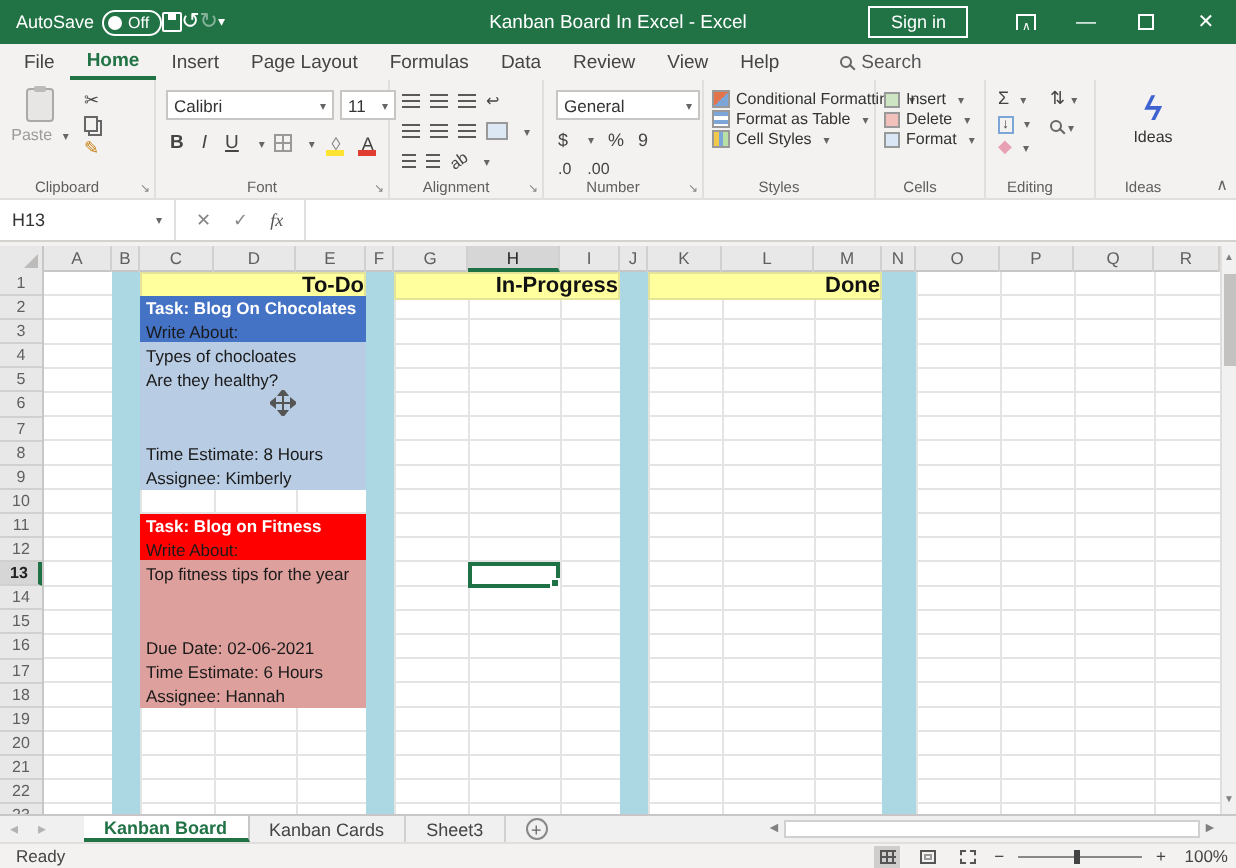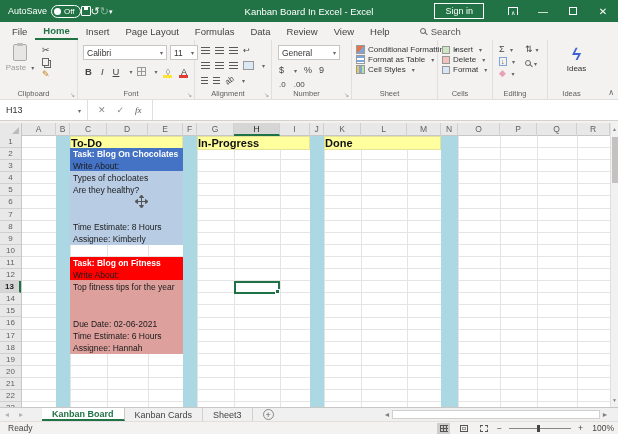--- a/index.html
+++ b/index.html
@@ -76,21 +76,21 @@
   .ch{position:absolute;top:0;height:13px;text-align:center;font-size:8.5px;color:#5f5f5f;line-height:13px;border-right:1px solid #D2D0CE;}
   .ch.sel{background:#D6D6D6;border-bottom:2px solid var(--sel);color:#222;}
   .corner{position:absolute;top:0;left:0;width:22px;height:13px;background:#E9E8E8;border-right:1px solid #C9C7C5;}
   .corner:after{content:"";position:absolute;right:2px;bottom:2px;border-left:7px solid transparent;border-bottom:7px solid #BDBBB9;}
   .rowhdrs{position:absolute;top:13px;left:0;width:22px;height:271px;background:#E9E8E8;border-right:1px solid #C9C7C5;overflow:hidden;}
   .rh{height:12.1px;text-align:center;font-size:8px;color:#5f5f5f;line-height:12.1px;border-bottom:1px solid #D2D0CE;}
   .rh:nth-child(13){background:#D6D6D6;border-right:2px solid var(--sel);color:#222;font-weight:bold;}
   .cellsbg{position:absolute;left:22px;top:13px;width:588px;height:271px;background:repeating-linear-gradient(to bottom,#fff 0 11.1px,#E4E4E4 11.1px 12.1px);}
   .vl{position:absolute;top:13px;height:271px;width:1px;background:#E4E4E4;}
   .band{position:absolute;top:13px;height:271px;background:var(--cyan);}
-  .lanehdr{position:absolute;top:13px;height:14px;background:var(--yellow);border:1px solid #E3E39A;font-weight:bold;font-size:11px;text-align:left;line-height:13px;color:#111;}
+  .lanehdr{position:absolute;top:13px;height:14px;background:var(--yellow);border:1px solid #E3E39A;font-weight:bold;font-size:11px;text-align:right;line-height:13px;color:#111;}
   .card{position:absolute;width:113px;height:96.8px;}
   .card .chead{position:absolute;top:0;left:0;right:0;height:23px;color:#fff;font-weight:bold;font-size:8.5px;line-height:12px;padding-left:3px;white-space:nowrap;overflow:hidden;}
   .cl{position:absolute;left:0;right:0;height:12.1px;font-size:8.5px;line-height:12px;padding-left:3px;color:#1a1a1a;white-space:nowrap;}
   .card1{top:25.1px;left:70px;background:var(--cbb);}
   .card1 .chead{background:var(--cbh);}
   .card2{top:134px;left:70px;background:var(--crb);}
   .card2 .chead{background:var(--crh);}
   .selcell{position:absolute;left:234px;top:158.2px;width:46px;height:13px;border:2px solid var(--sel);background:#fff;}
   .selcell:after{content:"";position:absolute;right:-2px;bottom:-2px;width:3px;height:3px;background:var(--sel);border:1px solid #fff;}
   .movecur{position:absolute;left:135px;top:72px;}
@@ -242,21 +242,21 @@
         <span class="bars" style="width:7px"></span>
         <span class="bars" style="width:7px"></span>
         <span style="color:#444;font-size:8px;transform:rotate(-35deg);display:inline-block">ab</span>
         <span class="drop">▾</span>
       </div>
       <div class="glabel">Alignment</div>
       <div class="launcher">↘</div>
     </div>
 
     <div class="grp" style="left:272px;width:80px">
-      <span class="selbox" style="position:absolute;top:5px;left:6px;width:62px">
+      <span class="selbox" style="position:absolute;top:5px;left:6px;width:72px">
           <span>General</span>
           <span class="drop">▾</span>
         </span>
       <div style="position:absolute;top:25px;left:7px;display:flex;gap:7px;align-items:center;color:#444;">
         <span>$</span>
         <span class="drop">▾</span>
         <span>%</span>
         <span>9</span>
       </div>
       <div style="position:absolute;top:40px;left:7px;display:flex;gap:8px;color:#444;font-size:8px;">
@@ -278,21 +278,21 @@
             <span class="sicon" style="background:repeating-linear-gradient(to bottom,#7CA5D8 0 2px,#fff 2px 4px)"></span>
             <span>Format as Table</span>
             <span class="drop">▾</span>
           </div>
         <div class="stitem">
             <span class="sicon" style="background:linear-gradient(90deg,#F2C94C 33%,#7CA5D8 33% 66%,#B8E0A5 66%)"></span>
             <span>Cell Styles</span>
             <span class="drop">▾</span>
           </div>
       </div>
-      <div class="glabel">Sheet</div>
+      <div class="glabel">Styles</div>
     </div>
 
     <div class="grp" style="left:438px;width:55px">
       <div style="position:absolute;top:4px;left:4px;">
         <div class="stitem">
             <span class="sicon" style="width:8px;height:8px;background:#CDE5C2"></span>
             <span>Insert</span>
             <span class="drop">▾</span>
           </div>
         <div class="stitem">

